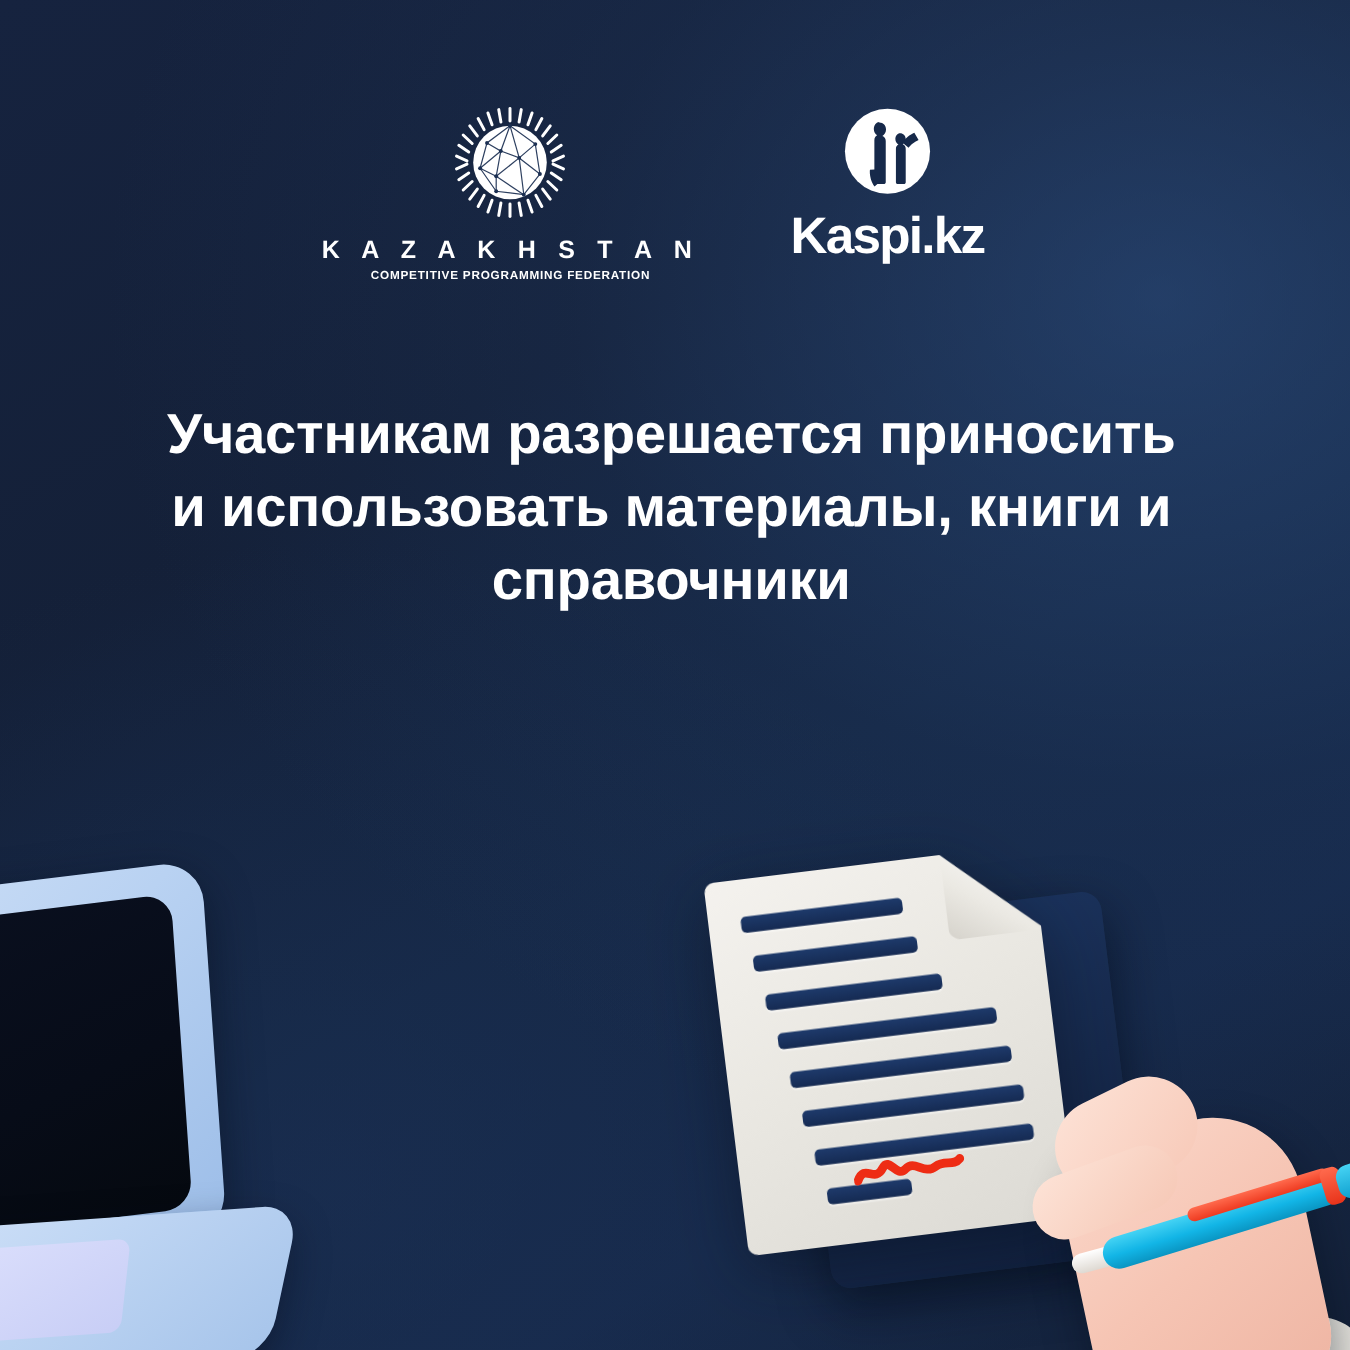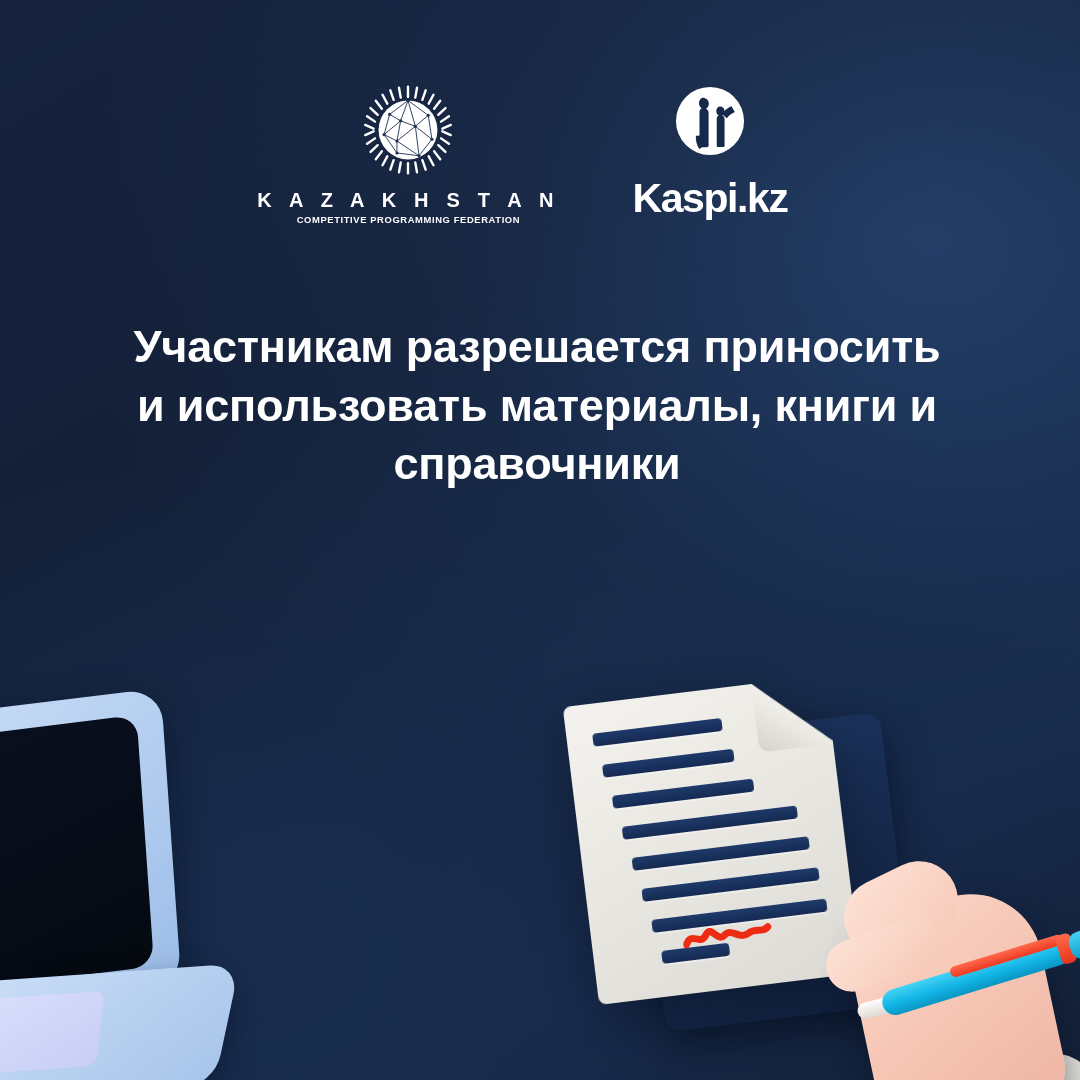--- a/index.html
+++ b/index.html
@@ -49,21 +49,21 @@
     font-size:9.4px;
     font-weight:700;
     letter-spacing:0.62px;
     line-height:1;
     white-space:nowrap;
   }
 
   .kaspi { display:flex; flex-direction:column; align-items:center; }
   .kaspi-mark { width:74px; height:74px; }
   .kaspi-name {
-    margin-top:20px;
+    margin-top:10px;
     color:#ffffff;
     font-size:41px;
     font-weight:700;
     letter-spacing:-1.4px;
     line-height:1;
   }
 
   
   .copy {
     position:absolute;

